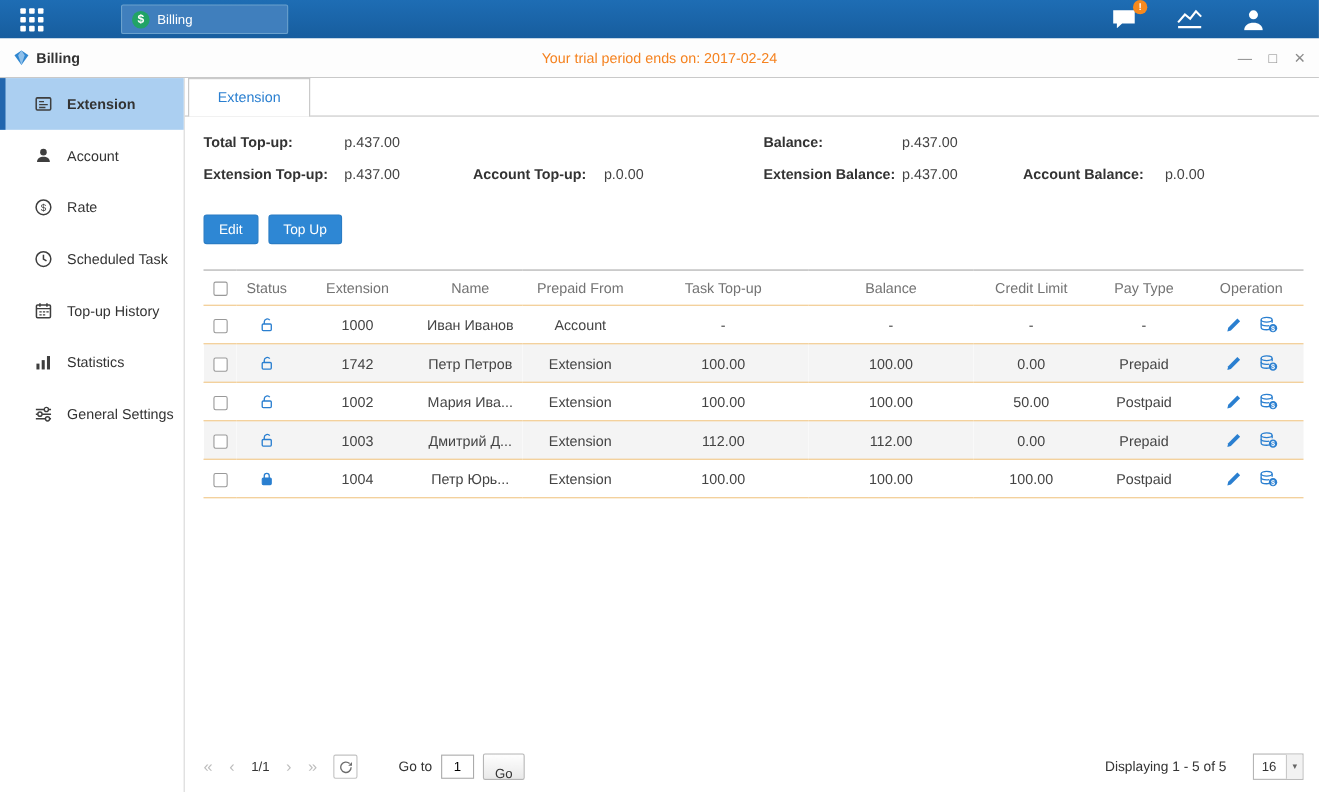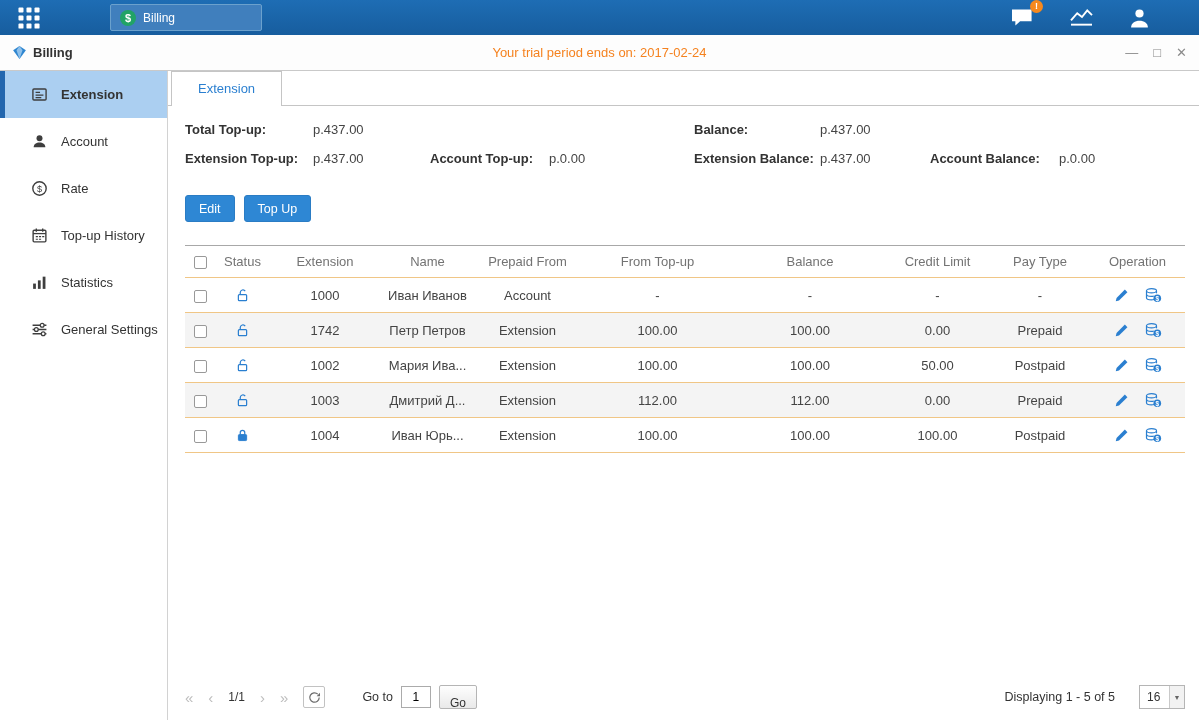--- a/index.html
+++ b/index.html
@@ -252,20 +252,28 @@
     <span class="side-icon">
         <svg>
           <use href="#i-rate"></use>
         </svg>
       </span>
     <span>Rate</span>
   </div>
   <div class="side-item">
     <span class="side-icon">
         <svg>
+          <use href="#i-clock"></use>
+        </svg>
+      </span>
+    <span>Scheduled Task</span>
+  </div>
+  <div class="side-item">
+    <span class="side-icon">
+        <svg>
           <use href="#i-cal"></use>
         </svg>
       </span>
     <span>Top-up History</span>
   </div>
   <div class="side-item">
     <span class="side-icon">
         <svg>
           <use href="#i-bars"></use>
         </svg>
@@ -325,21 +333,21 @@
         <col style="width:100px">
         <col style="width:95px">
     </colgroup>
     <thead>
       <tr>
         <th><span class="cb"></span></th>
         <th>Status</th>
         <th>Extension</th>
         <th>Name</th>
         <th>Prepaid From</th>
-        <th>From Top-up</th>
+        <th>Task Top-up</th>
         <th>Balance</th>
         <th>Credit Limit</th>
         <th>Pay Type</th>
         <th>Operation</th>
       </tr>
     </thead>
     <tbody>
       <tr>
         <td><span class="cb"></span></td>
         <td><span class="lockwrap">
@@ -457,21 +465,21 @@
           </td>
       </tr>
       <tr>
         <td><span class="cb"></span></td>
         <td><span class="lockwrap">
               <svg class="icon15">
                 <use href="#i-lock"></use>
               </svg>
             </span></td>
         <td>1004</td>
-        <td>Иван Юрь...</td>
+        <td>Петр Юрь...</td>
         <td>Extension</td>
         <td>100.00</td>
         <td>100.00</td>
         <td>100.00</td>
         <td>Postpaid</td>
         <td>
             <div class="op-icons">
           <span class="opicon">
                 <svg class="icon15">
                   <use href="#i-pencil"></use>

